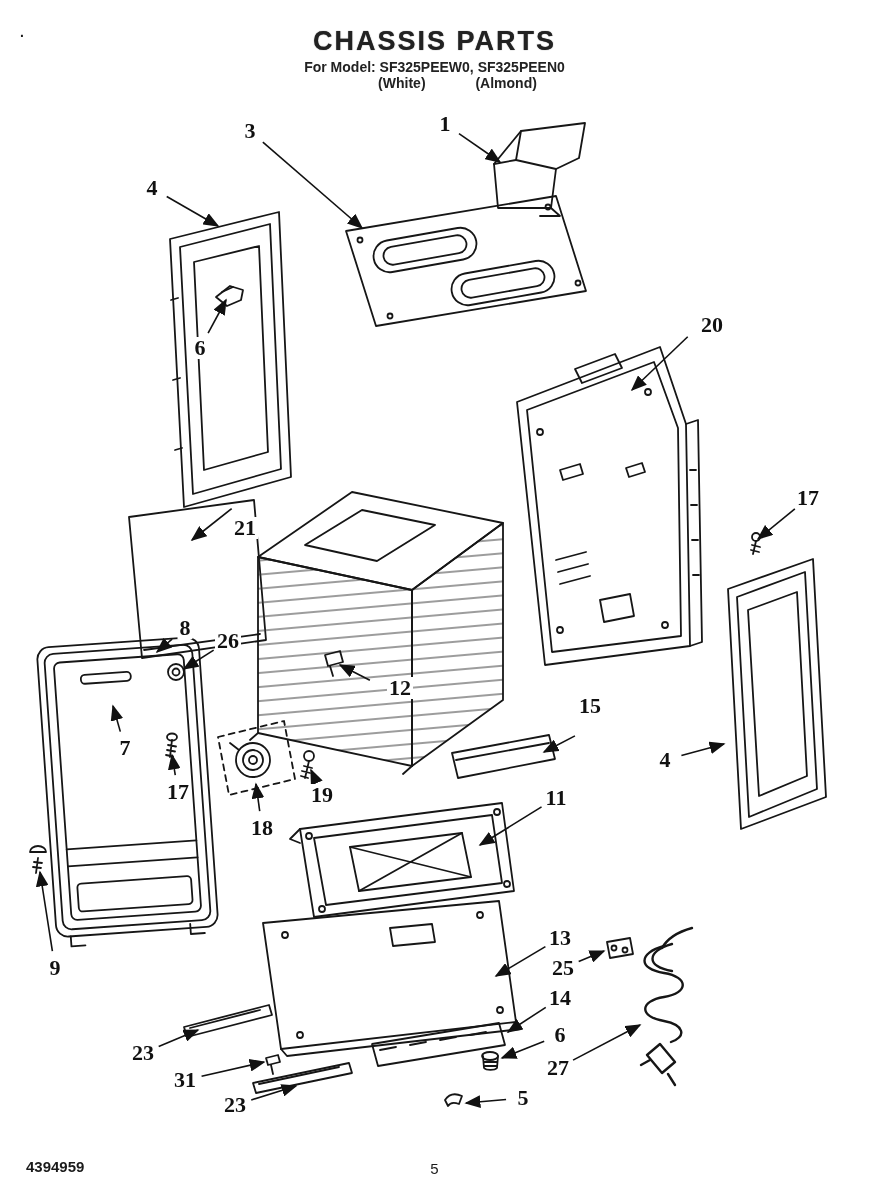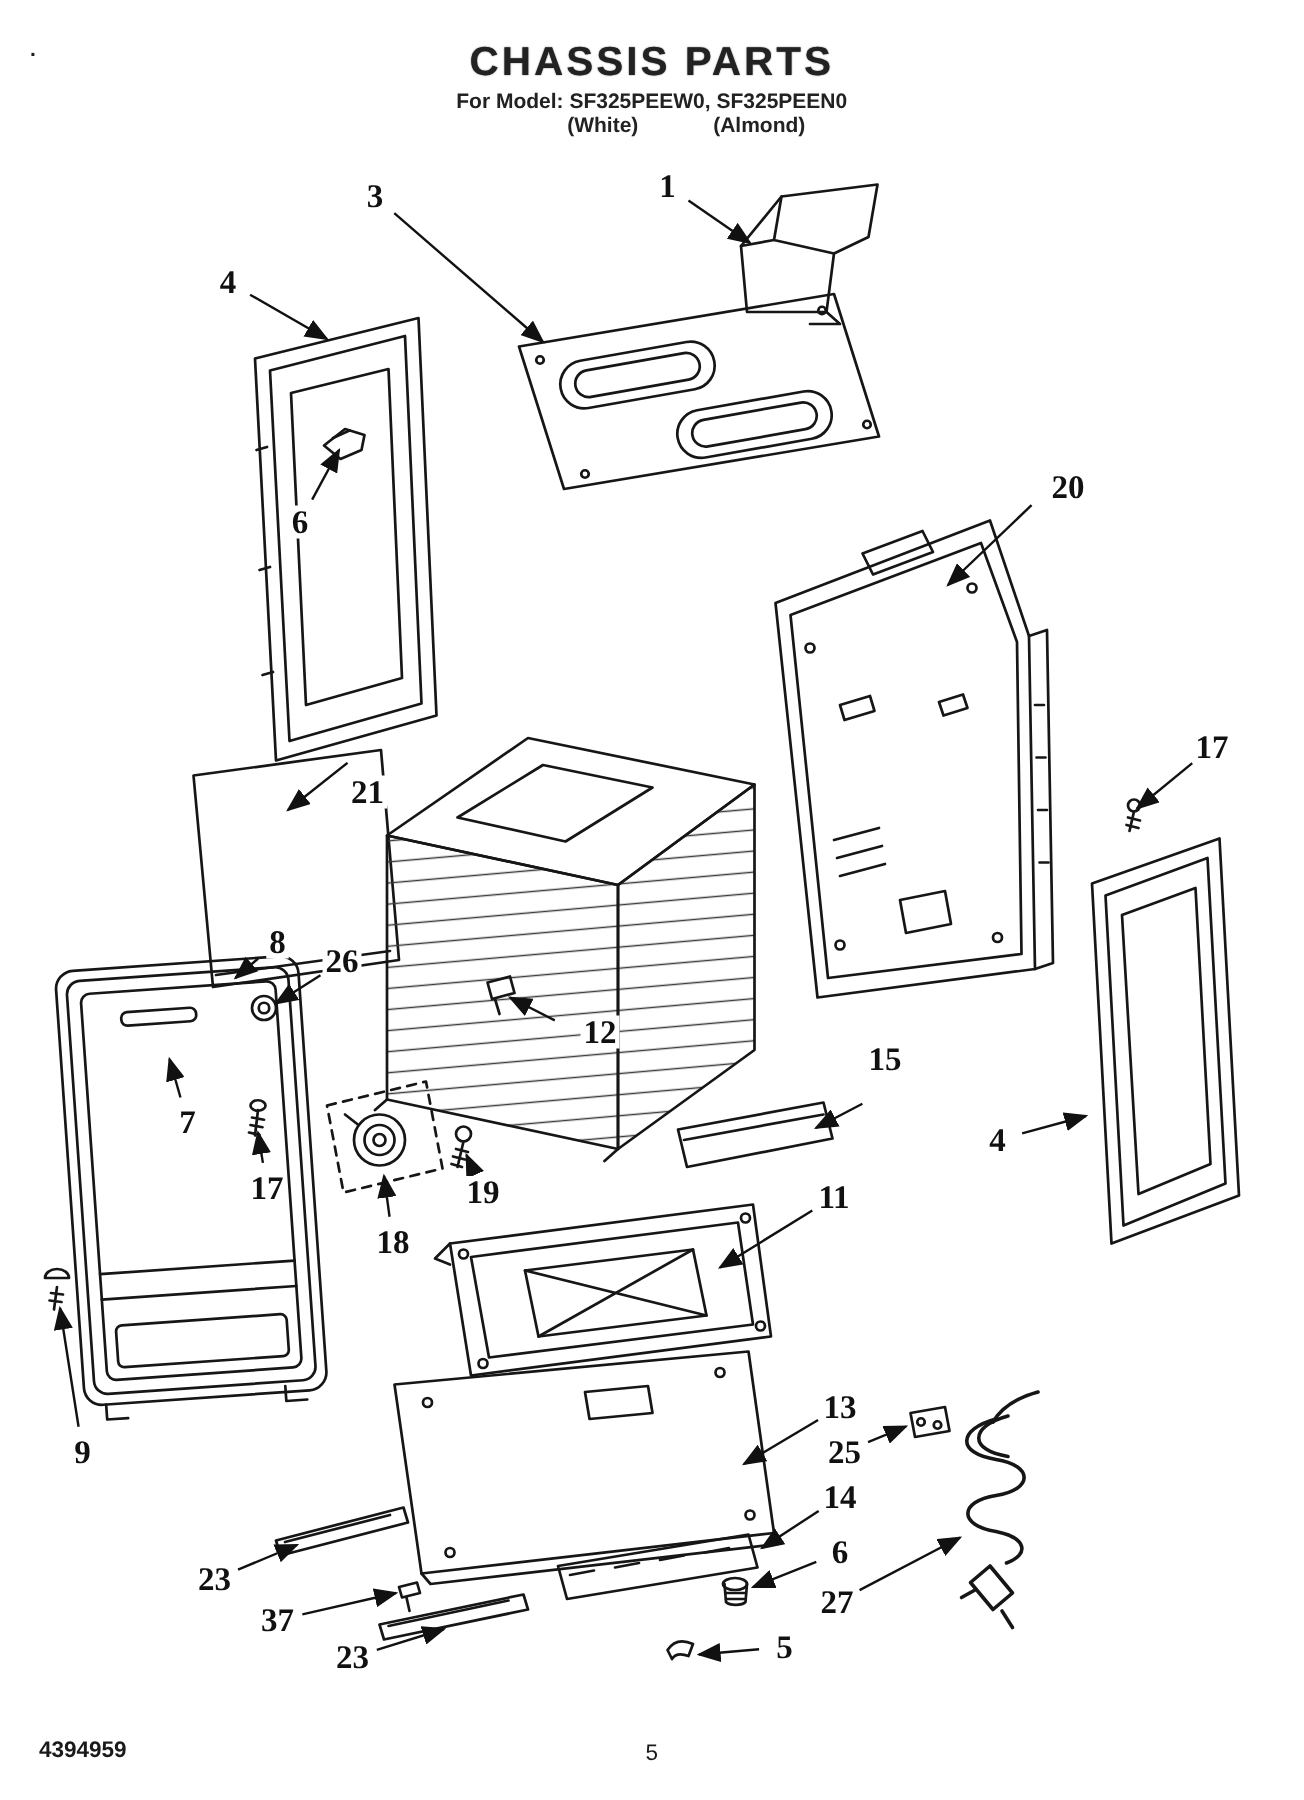--- a/index.html
+++ b/index.html
@@ -293,21 +293,21 @@
         <span class="callout" style="left: 262px; top: 828px;">18</span>
         <span class="callout" style="left: 322px; top: 795px;">19</span>
         <span class="callout" style="left: 556px; top: 798px;">11</span>
         <span class="callout" style="left: 55px; top: 968px;">9</span>
         <span class="callout" style="left: 560px; top: 938px;">13</span>
         <span class="callout" style="left: 563px; top: 968px;">25</span>
         <span class="callout" style="left: 560px; top: 998px;">14</span>
         <span class="callout" style="left: 560px; top: 1035px;">6</span>
         <span class="callout" style="left: 558px; top: 1068px;">27</span>
         <span class="callout" style="left: 143px; top: 1053px;">23</span>
-        <span class="callout" style="left: 185px; top: 1080px;">37</span>
+        <span class="callout" style="left: 185px; top: 1080px;">31</span>
         <span class="callout" style="left: 235px; top: 1105px;">23</span>
         <span class="callout" style="left: 523px; top: 1098px;">5</span>
       </div>
   </div>
 
   <div class="footer-doc">4394959</div>
   <div class="footer-page">5</div>
 
 </div>
 

